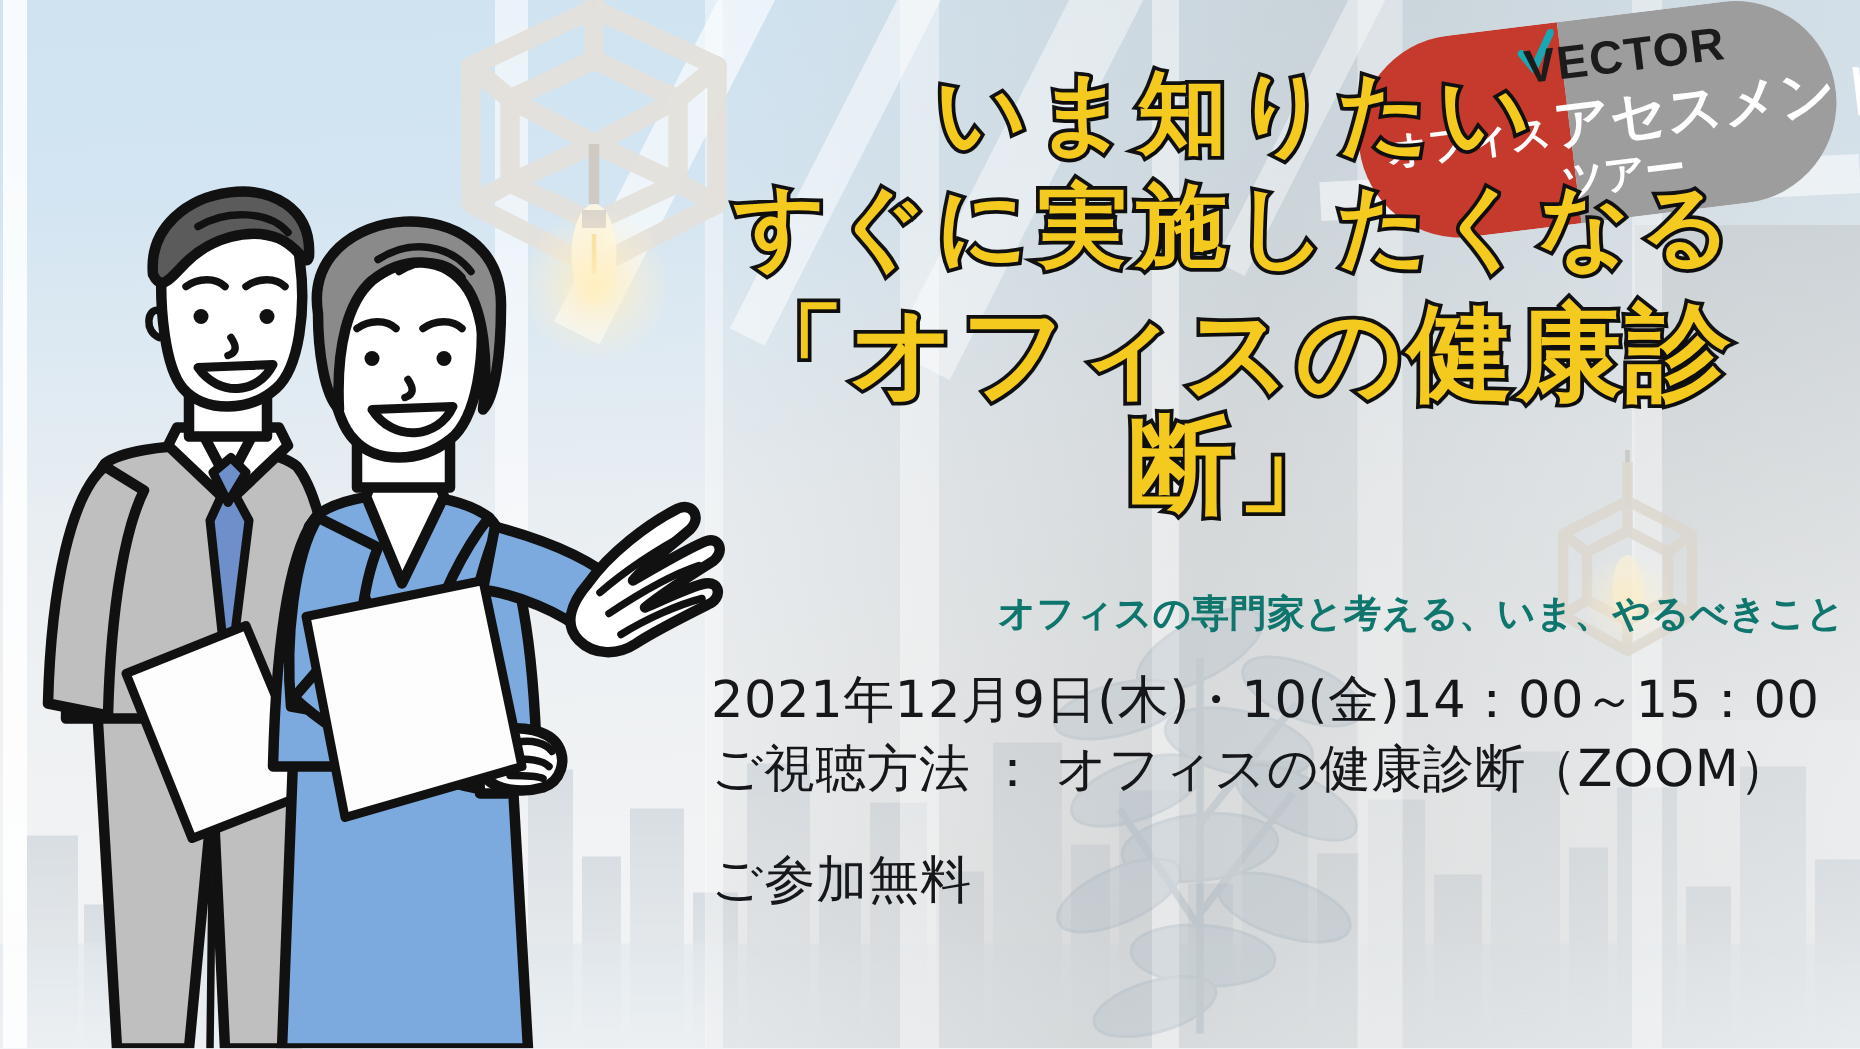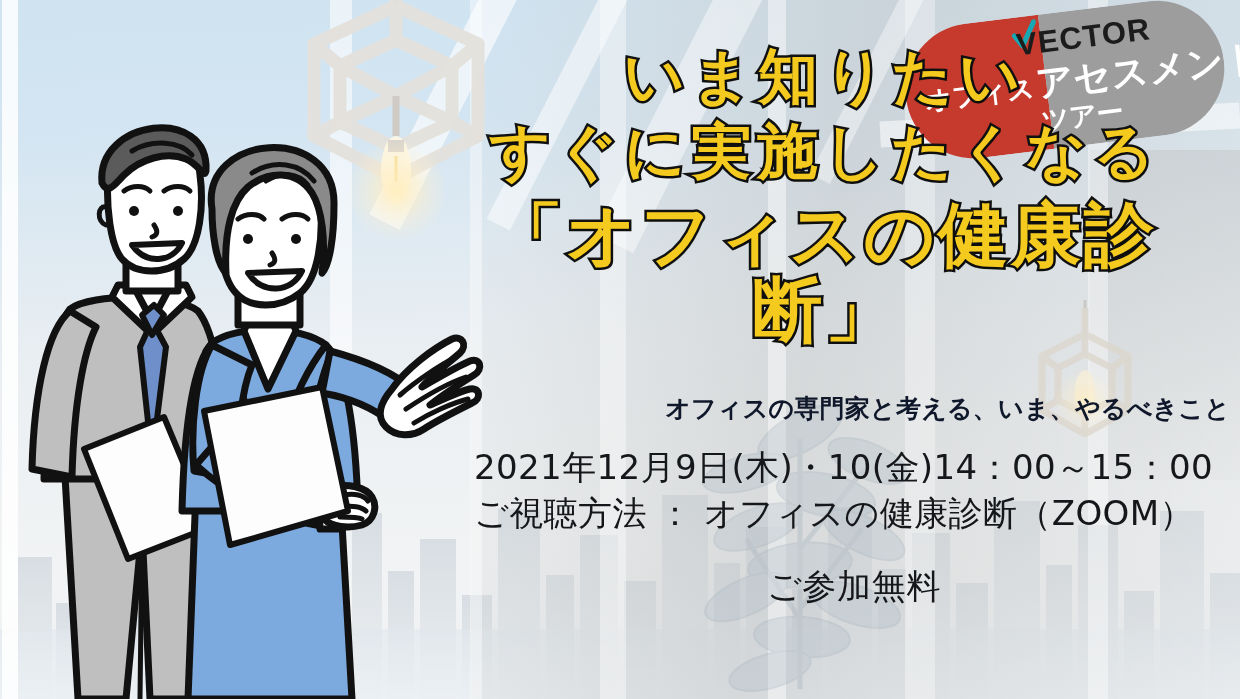--- a/index.html
+++ b/index.html
@@ -228,21 +228,21 @@
   .hl-2 { font-size: 60px; margin-bottom: 14px; }
   .hl-3 { font-size: 70px; letter-spacing: 0.04em; }
 
   
   .subtitle {
     position: absolute;
     left: 440px; top: 392px;
     width: 790px;
     text-align: right;
     padding-right: 8px;
-    color: #0f172a;
+    color: #0f766e;
     font-size: 25px;
     font-weight: 600;
     letter-spacing: 0.01em;
     font-family: "DejaVu Sans", "Liberation Sans", sans-serif;
   }
 
   .detail-block {
     position: absolute;
     left: 474px; top: 444px;
     width: 760px;
@@ -252,21 +252,20 @@
   .detail-line {
     font-size: 34px;
     line-height: 1.36;
     letter-spacing: 0.012em;
     white-space: nowrap;
   }
   .detail-free {
     margin-top: 28px;
     font-size: 34px;
     letter-spacing: 0.02em;
-    text-align: center;
   }
 </style>
 </head>
 <body>
 
 <div id="banner">
 
   <div class="bg-layer">
     <div class="bg-sky"></div>
 

